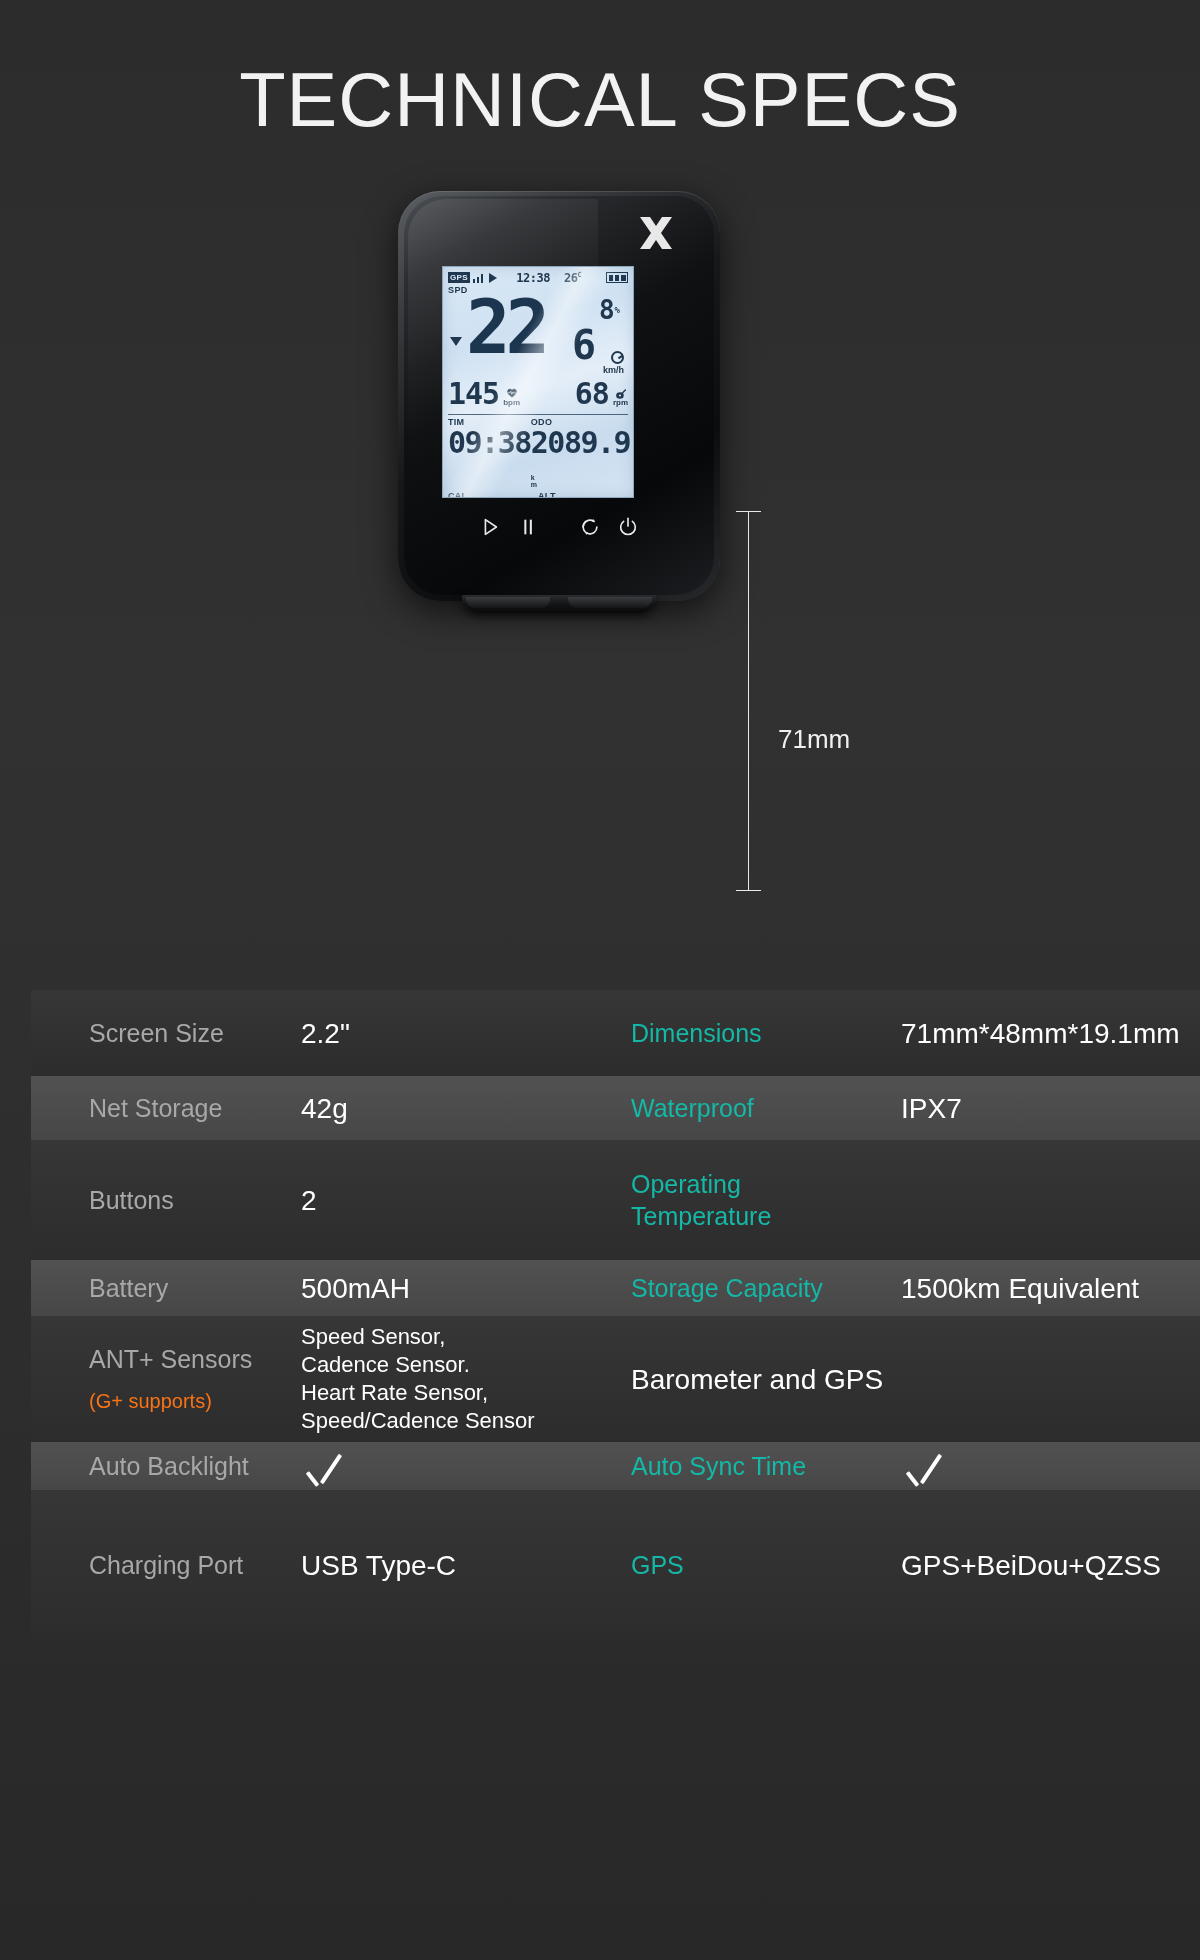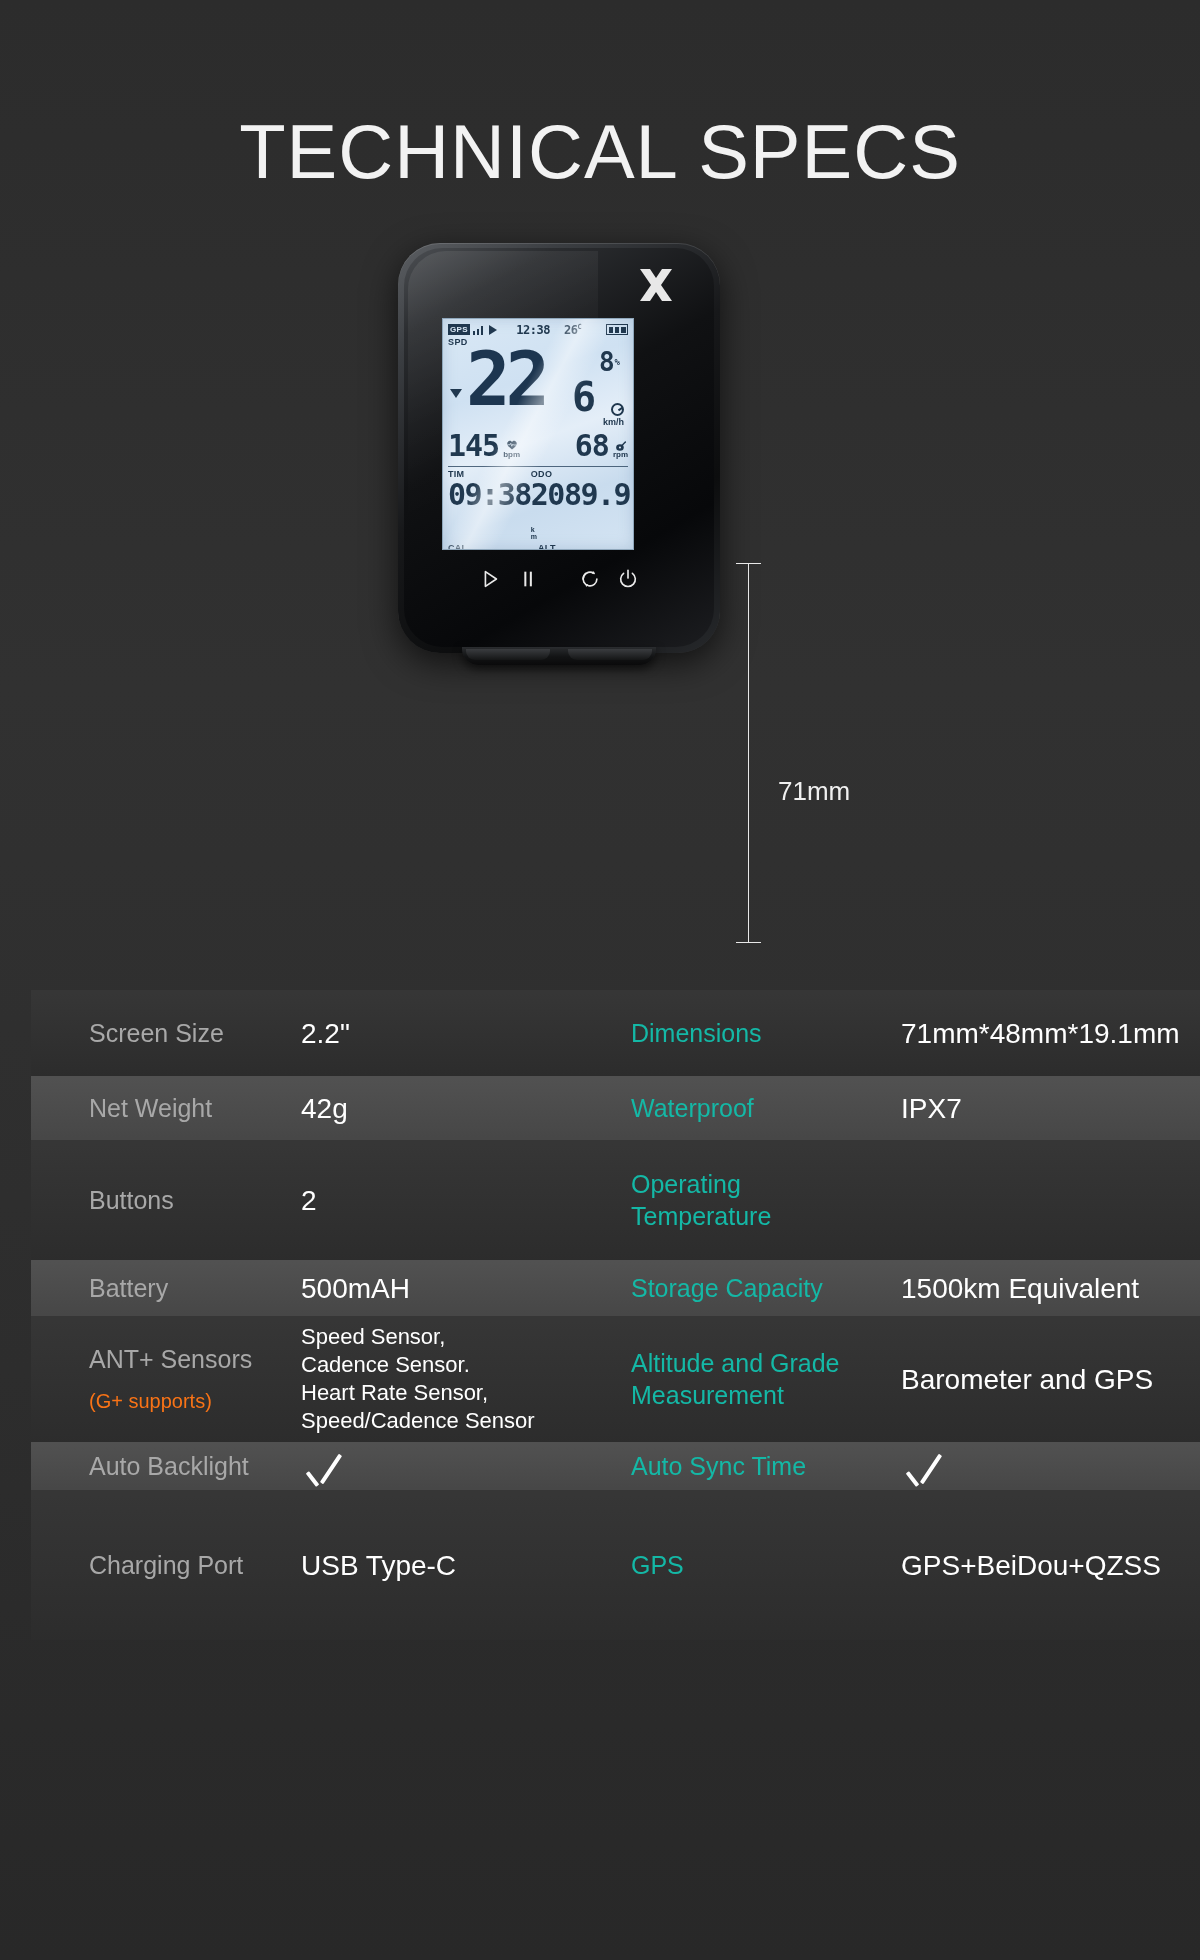--- a/index.html
+++ b/index.html
@@ -16,21 +16,21 @@
     background: linear-gradient(180deg,#2c2c2c 0%, #313131 35%, #2d2d2d 70%, #282828 100%);
   }
 
   
   .title {
     text-align: center;
     color: #f2f2f2;
     font-size: 76px;
     font-weight: 400;
     letter-spacing: 1px;
-    padding-top: 108px;
+    padding-top: 56px;
     font-family: "Liberation Sans", sans-serif;
   }
 
   
   .hero {
     position: relative;
     width: 1200px; height: 560px;
     margin-top: 38px;
   }
 
@@ -438,21 +438,21 @@
     <div class="spec-row odd r-h1">
       <div class="shade"></div>
       <div class="cell c-label">Screen Size</div>
       <div class="cell c-value">2.2"</div>
       <div class="cell c-label2">Dimensions</div>
       <div class="cell c-value2">71mm*48mm*19.1mm</div>
     </div>
 
     <div class="spec-row even r-h2">
       <div class="shade"></div>
-      <div class="cell c-label">Net Weight</div>
+      <div class="cell c-label">Net Storage</div>
       <div class="cell c-value">42g</div>
       <div class="cell c-label2">Waterproof</div>
       <div class="cell c-value2">IPX7</div>
     </div>
 
     <div class="spec-row odd r-h3">
       <div class="shade"></div>
       <div class="cell c-label">Buttons</div>
       <div class="cell c-value">2</div>
       <div class="cell c-label2">Operating
@@ -470,22 +470,20 @@
     <div class="spec-row odd r-h5">
       <div class="shade"></div>
       <div class="cell c-label">
         <span>ANT+ Sensors</span>
         <span class="sub">(G+ supports)</span>
       </div>
       <div class="cell c-value small">Speed Sensor,
 Cadence Sensor.
 Heart Rate Sensor,
 Speed/Cadence Sensor</div>
-      <div class="cell c-label2">Altitude and Grade
-Measurement</div>
       <div class="cell c-value2">Barometer and GPS</div>
     </div>
 
     <div class="spec-row even r-h6">
       <div class="shade"></div>
       <div class="cell c-label">Auto Backlight</div>
       <div class="cell c-value">
         <span class="check"></span>
       </div>
       <div class="cell c-label2">Auto Sync Time</div>

